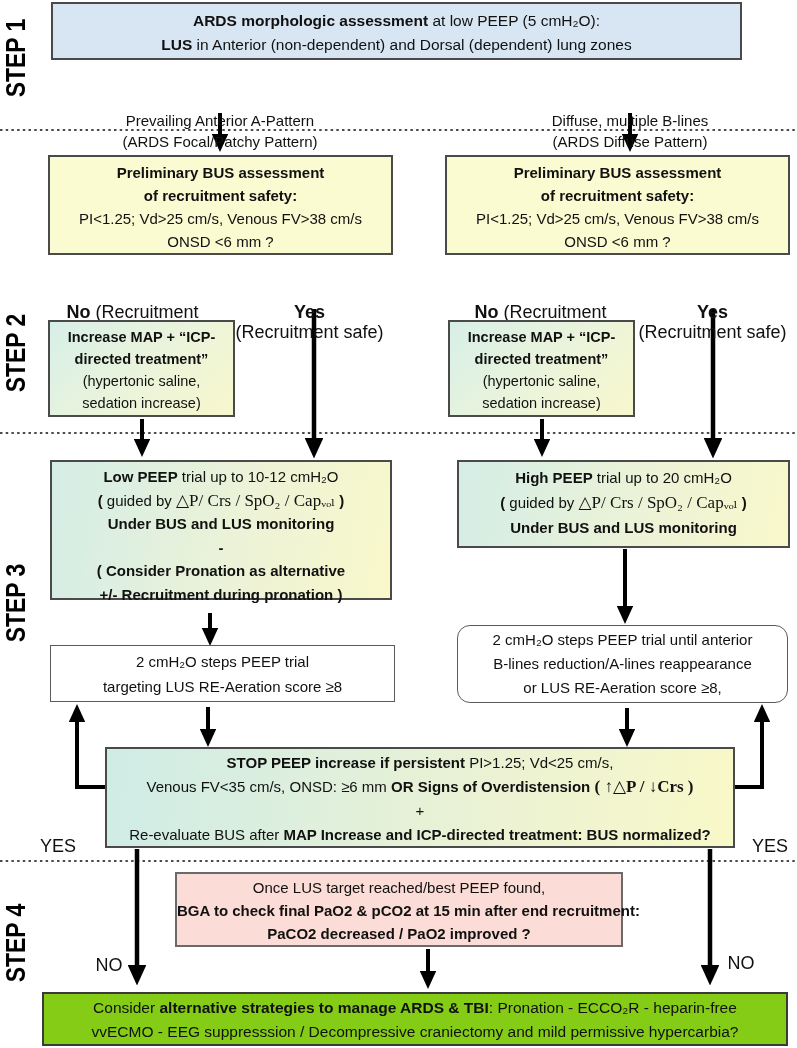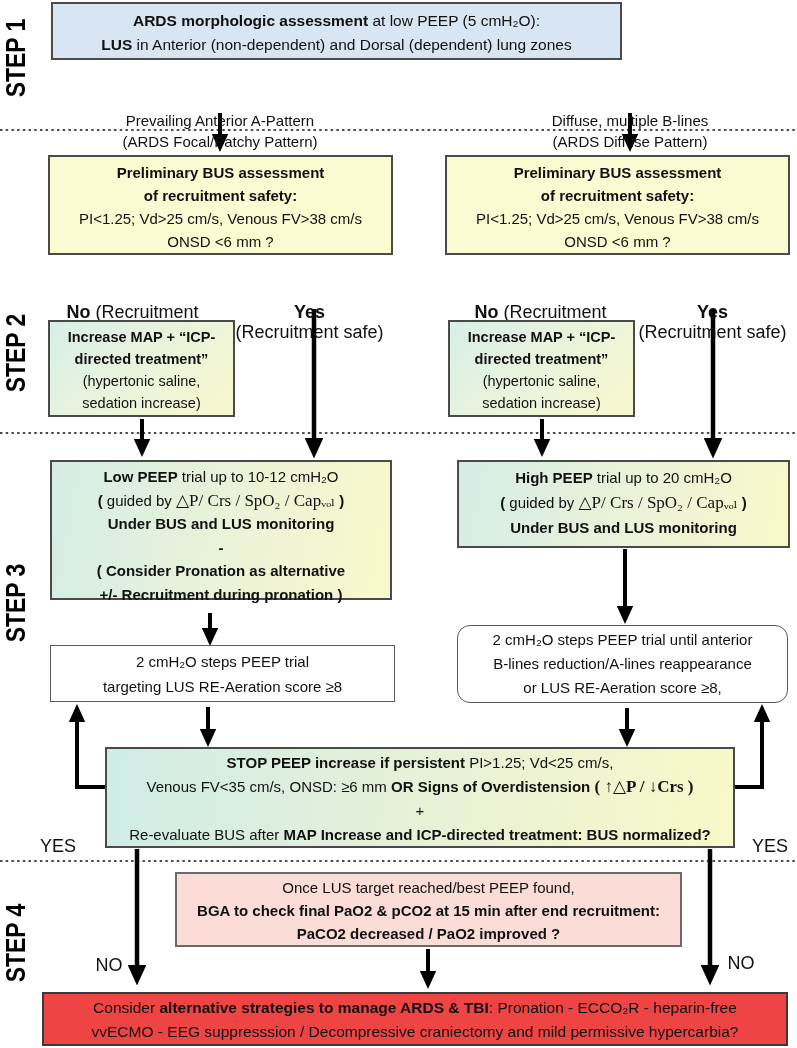--- a/index.html
+++ b/index.html
@@ -6,40 +6,40 @@
   .canvas{position:relative;width:797px;height:1048px;background:#ffffff;
           font-family:"Liberation Sans",sans-serif;color:#111;overflow:hidden;}
   svg.overlay{position:absolute;left:0;top:0;width:797px;height:1048px;pointer-events:none;}
   .box{position:absolute;box-sizing:border-box;border:2px solid #4a4a4a;text-align:center;}
   .lbl{position:absolute;text-align:center;margin-top:40px;}
   .ln{white-space:nowrap;}
   .step-label{position:absolute;left:-33px;width:102px;height:36px;text-align:center;
               transform:rotate(-90deg) scaleX(0.82);font-weight:bold;font-size:28px;color:#000;}
   .serif{font-family:"Liberation Serif","DejaVu Serif",serif;font-size:17px;}
   .serif-big{font-family:"Liberation Serif","DejaVu Serif",serif;font-size:17px;font-weight:bold;}
-  .header-box{left:51px;top:2px;width:571px;height:58px;background:#d8e6f3;padding-top:5px;font-size:15.5px;line-height:24px;}
+  .header-box{left:51px;top:2px;width:691px;height:58px;background:#d8e6f3;padding-top:5px;font-size:15.5px;line-height:24px;}
   .bus-box{top:155px;width:345px;height:100px;background:#fbfbd2;padding-top:4px;font-size:15px;line-height:23px;}
   .bus-left{left:48px;} .bus-right{left:445px;}
   .branch-lbl{top:70px;width:240px;font-size:15px;line-height:21px;}
   .decision-lbl{top:262px;font-size:18px;line-height:20px;text-align:center;}
   .map-box{top:320px;width:187px;height:97px;padding-top:4px;font-size:14.5px;line-height:22px;
            background:linear-gradient(135deg,#d7efe8 0%,#ecf4da 55%,#f7f7cd 100%);}
   .map-left{left:48px;} .map-right{left:448px;}
   .peep-box{background:linear-gradient(100deg,#d4ede6 0%,#eef3d6 60%,#f8f8ca 100%);}
   .low-peep{left:50px;top:460px;width:342px;height:140px;padding-top:3px;font-size:15px;line-height:23.5px;}
   .high-peep{left:457px;top:460px;width:333px;height:88px;padding-top:3px;font-size:15px;line-height:25px;}
   .white-box{background:#ffffff;border:1.5px solid #5a5a5a;font-size:15px;}
   .trial-left{left:50px;top:645px;width:345px;height:57px;padding-top:3px;line-height:25px;}
   .trial-right{left:457px;top:625px;width:331px;height:78px;padding-top:2px;line-height:24px;border-radius:13px;}
   .stop-box{left:105px;top:747px;width:630px;height:101px;padding-top:2px;font-size:15px;line-height:24px;
             background:linear-gradient(95deg,#cfece6 0%,#ebf2d4 60%,#f8f8c8 100%);}
-  .bga-box{left:175px;top:872px;width:507px;height:75px;padding-top:2px;font-size:15px;line-height:23px;
+  .bga-box{left:175px;top:872px;width:448px;height:75px;padding-top:2px;font-size:15px;line-height:23px;
            background:#fbdcd6;border:2px solid #6a6a6a;}
   .alt-box{left:42px;top:992px;width:746px;height:54px;padding-top:2px;font-size:15.5px;line-height:24px;
-           background:#ef4444;border:2px solid #3a3a3a;}
+           background:#84cc16;border:2px solid #3a3a3a;}
   .yn{font-size:18px;color:#111;}
 </style>
 </head>
 <body>
 
 <div class="canvas">
 
   <svg class="overlay" viewBox="0 0 797 1048" xmlns="http://www.w3.org/2000/svg">
     <defs>
       <marker id="ah" markerWidth="4.6" markerHeight="4.2" refX="1.6" refY="2.1" orient="auto">

